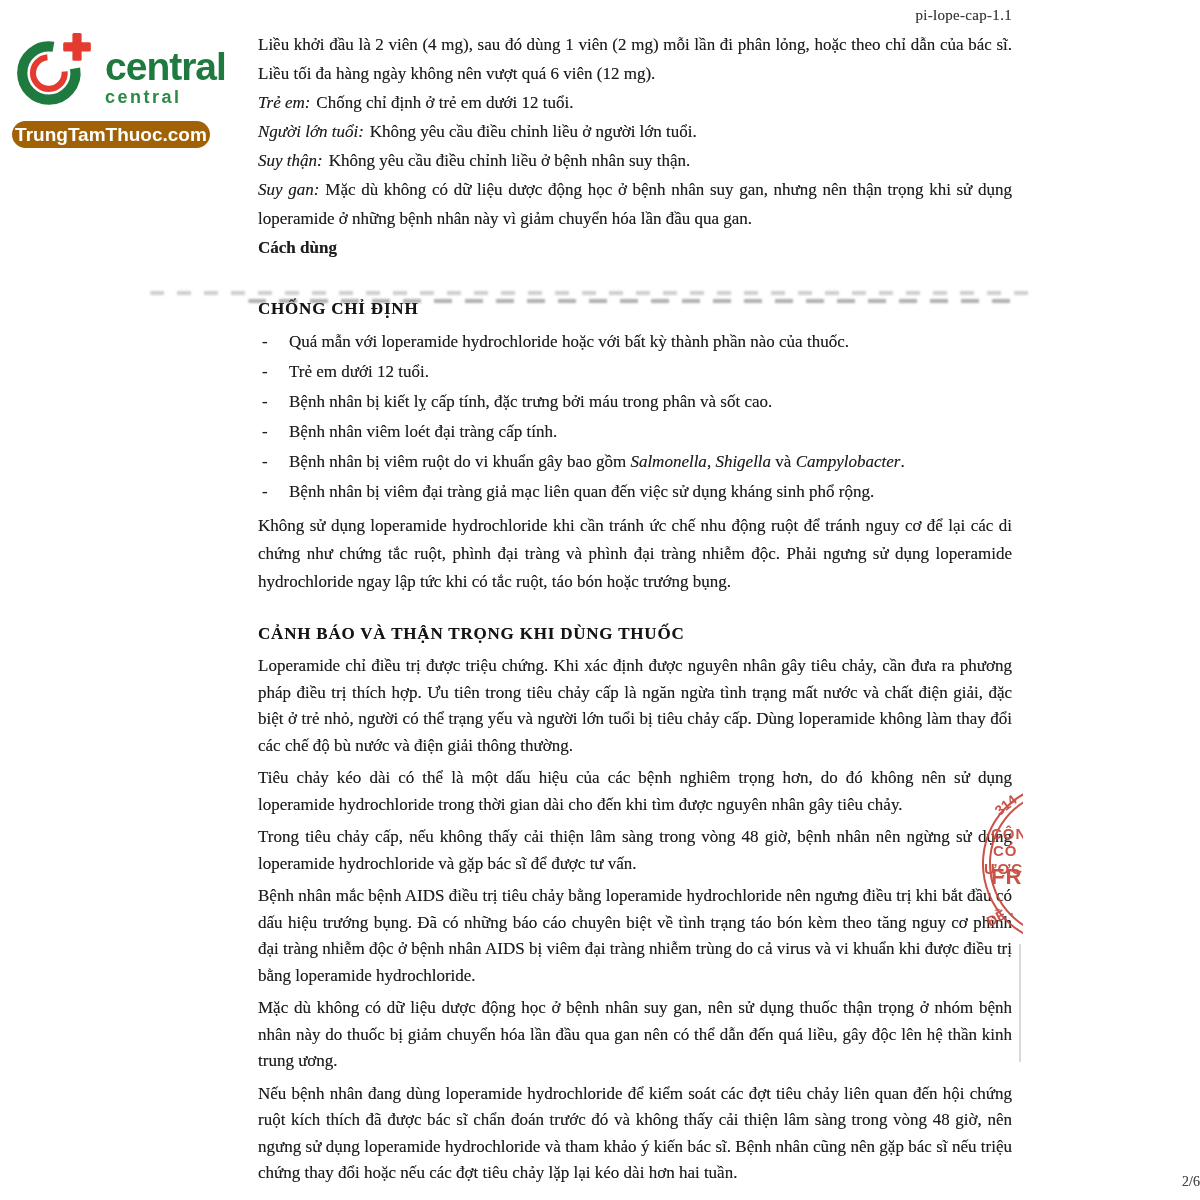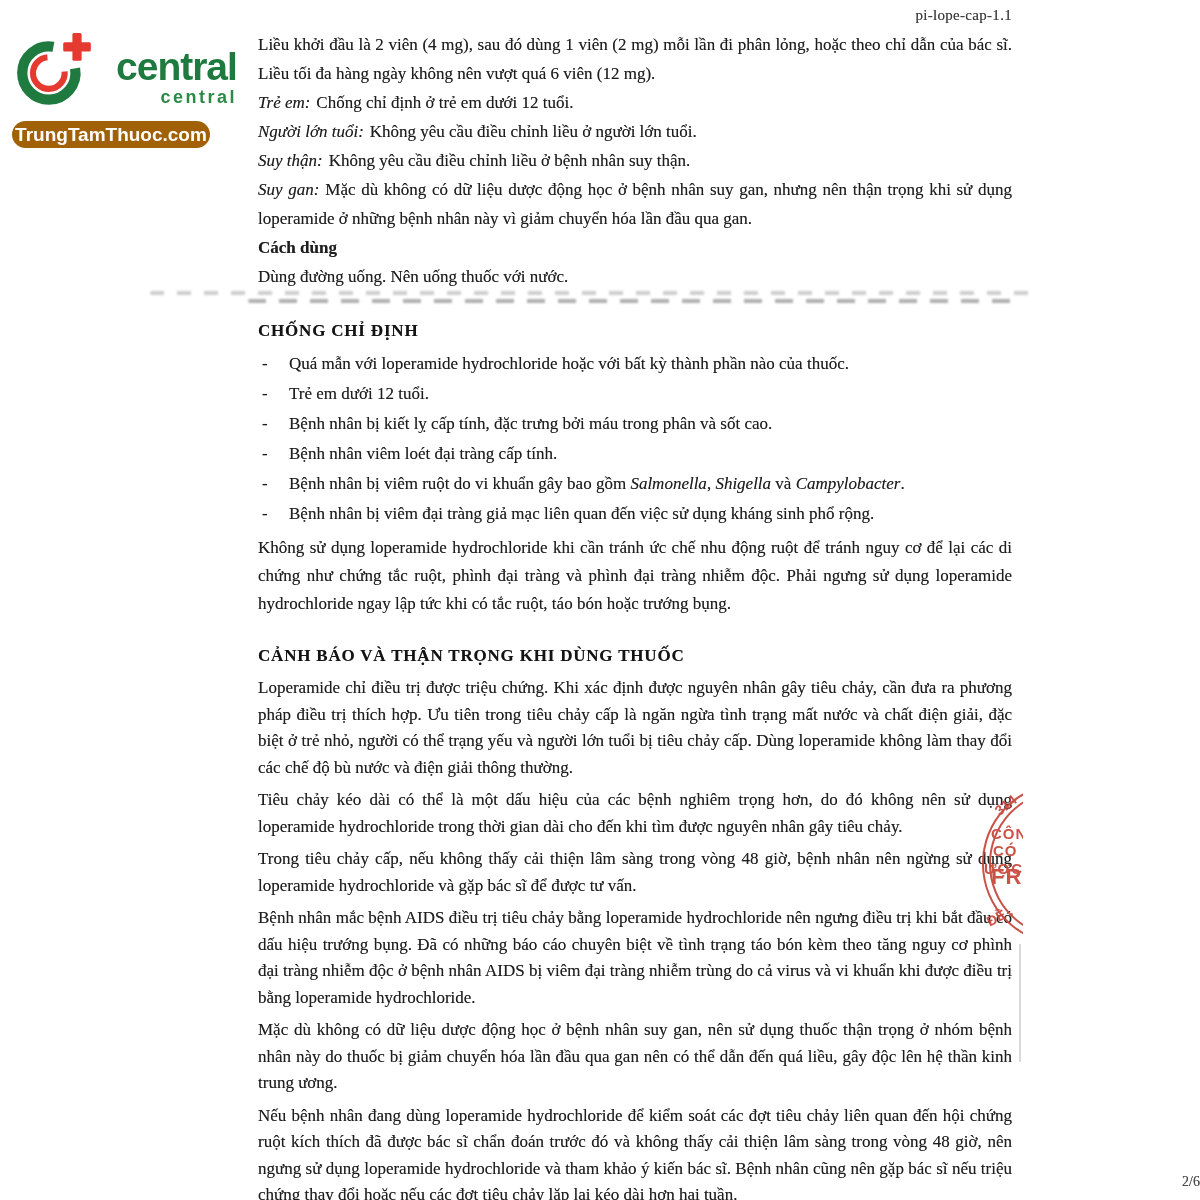--- a/index.html
+++ b/index.html
@@ -10,38 +10,38 @@
   .scan-text{text-shadow:0 0 0.6px rgba(40,40,40,0.55);}
   
   .doc-code{
     position:absolute;top:7px;right:188px;font-size:15px;color:#3c3c3c;
     letter-spacing:0.3px;
   }
   
   .logo{position:absolute;top:32px;left:12px;width:198px;font-family:"Liberation Sans","DejaVu Sans",sans-serif;}
   .logo-top{display:flex;align-items:flex-start;}
   .logo-mark{width:86px;height:82px;flex:0 0 auto;}
-  .logo-words{margin-left:18px;margin-top:16px;text-align:right;}
+  .logo-words{margin-left:7px;margin-top:16px;}
   .brand-name{font-size:39px;line-height:38px;font-weight:bold;color:#1e7a3e;letter-spacing:-1px;}
   .brand-tagline{font-size:18px;line-height:20px;font-weight:bold;color:#2a8a46;letter-spacing:2.5px;margin-top:1px;}
   .website-badge{
     margin-top:7px;background:#a16207;color:#fff;border-radius:15px;
     font-weight:bold;font-size:19px;line-height:27px;text-align:center;width:100%;
   }
   
   .content{position:absolute;left:258px;top:30px;width:754px;}
   .content p{margin:0;font-size:17px;line-height:29px;text-align:justify;}
   .dose-item{margin:1px 0;}
   .dose-label{font-style:italic;margin-right:0.35em;}
   .route-heading{font-weight:bold;font-size:17px;line-height:29px;margin:8px 0 0;}
   .section-heading{
     font-weight:bold;font-size:17px;line-height:25px;letter-spacing:0.8px;margin:0;
     text-align:left;color:#141414;
   }
-  .h-contra{margin-top:27px;}
+  .h-contra{margin-top:34px;}
   .bullets{margin-top:6px;}
   .bullet-row{display:flex;font-size:17px;line-height:30px;}
   .bullet-dash{flex:0 0 27px;text-align:left;padding-left:4px;}
   .bullet-text{flex:1;text-align:justify;}
   .closing{margin-top:5px !important;line-height:28px !important;}
   .h-warn{margin-top:25px;}
   .warn-p{margin:6px 0 0 !important;line-height:26.5px !important;}
   .warn-first{margin-top:7px !important;}
   .it{font-style:italic;}
   
@@ -99,21 +99,20 @@
     <span class="dose-label">Người lớn tuổi:</span><span>Không yêu cầu điều chỉnh liều ở người lớn tuổi.</span>
   </p>
   <p class="dose-item">
     <span class="dose-label">Suy thận:</span><span>Không yêu cầu điều chỉnh liều ở bệnh nhân suy thận.</span>
   </p>
   <p class="dose-item">
     <span class="dose-label">Suy gan:</span><span>Mặc dù không có dữ liệu dược động học ở bệnh nhân suy gan, nhưng nên thận trọng khi sử dụng loperamide ở những bệnh nhân này vì giảm chuyển hóa lần đầu qua gan.</span>
   </p>
 
   <p class="route-heading">Cách dùng</p>
-  <p>Dùng đường uống. Nên uống thuốc với nước.</p>
 
   <h2 class="section-heading h-contra">CHỐNG CHỈ ĐỊNH</h2>
 
   <div class="bullets">
     <div class="bullet-row">
       <span class="bullet-dash">-</span>
       <span class="bullet-text">Quá mẫn với loperamide hydrochloride hoặc với bất kỳ thành phần nào của thuốc.</span>
     </div>
     <div class="bullet-row">
       <span class="bullet-dash">-</span>

